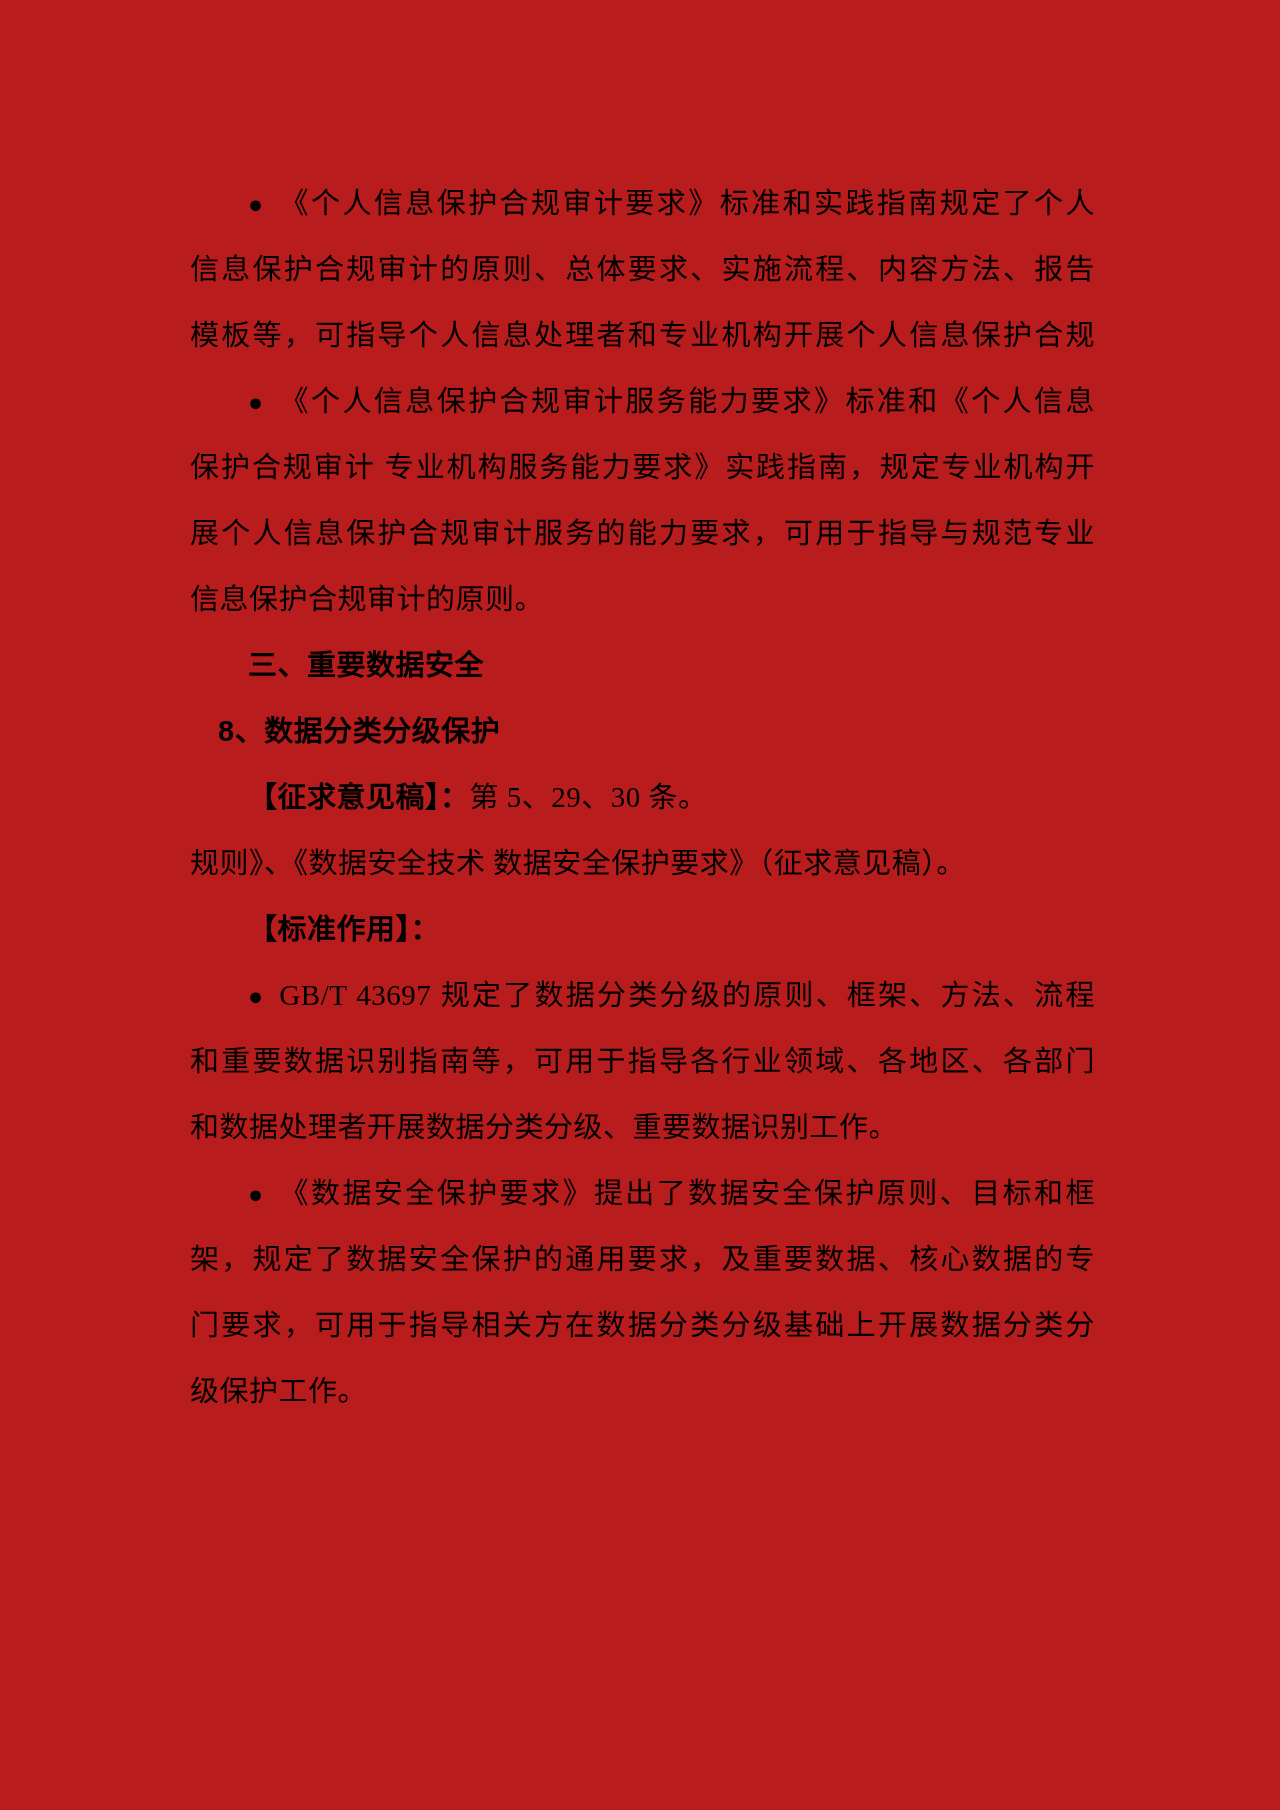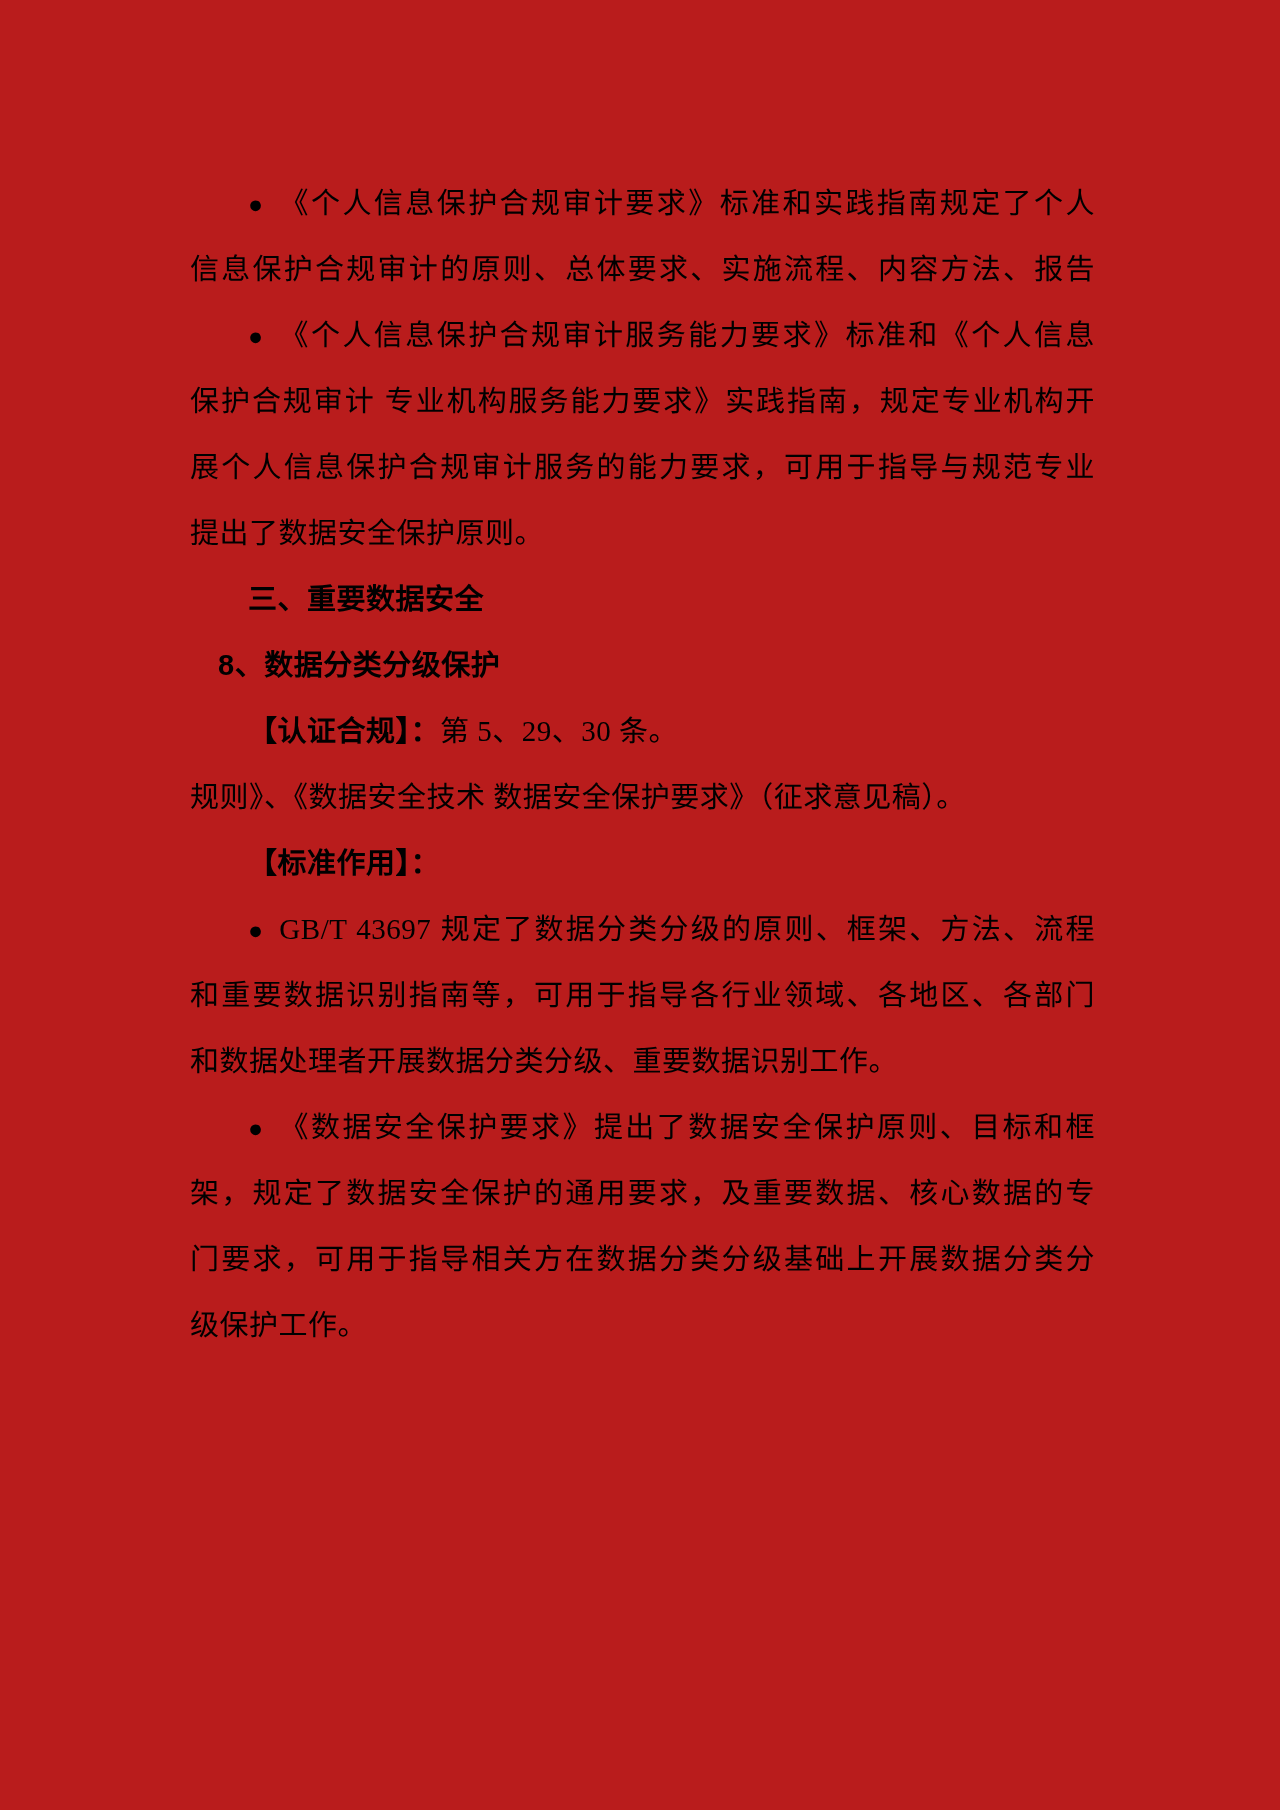--- a/index.html
+++ b/index.html
@@ -47,27 +47,28 @@
     margin-right: 14px;
   }
 </style>
 </head>
 <body>
 
 <div class="page">
   <div class="text-block">
       <div class="line justify indent-lg"><span class="run bullet">●</span><span class="run normal">《个人信息保护合规审计要求》标准和实践指南规定了个人</span></div>
       <div class="line justify"><span class="run normal">信息保护合规审计的原则、总体要求、实施流程、内容方法、报告</span></div>
+      <div class="line justify"><span class="run normal">模板等，可指导个人信息处理者和专业机构开展个人信息保护合规</span></div>
       <div class="line justify indent-lg"><span class="run bullet">●</span><span class="run normal">《个人信息保护合规审计服务能力要求》标准和《个人信息</span></div>
       <div class="line justify"><span class="run normal">保护合规审计 专业机构服务能力要求》实践指南，规定专业机构开</span></div>
       <div class="line justify"><span class="run normal">展个人信息保护合规审计服务的能力要求，可用于指导与规范专业</span></div>
-      <div class="line"><span class="run normal">提出了数据安全保护原则。</span></div>
+      <div class="line"><span class="run normal">信息保护合规审计的原则。</span></div>
       <div class="line indent-lg"><span class="run bold">三、重要数据安全</span></div>
       <div class="line indent-sm"><span class="run bold">8、数据分类分级保护</span></div>
-      <div class="line indent-lg"><span class="run bold">【认证合规】：</span><span class="run normal">第 5、29、30 条。</span></div>
+      <div class="line indent-lg"><span class="run bold">【征求意见稿】：</span><span class="run normal">第 5、29、30 条。</span></div>
       <div class="line"><span class="run normal">规则》、《数据安全技术 数据安全保护要求》（征求意见稿）。</span></div>
       <div class="line indent-lg"><span class="run bold">【标准作用】：</span></div>
       <div class="line justify indent-lg"><span class="run bullet">●</span><span class="run normal">GB/T 43697 规定了数据分类分级的原则、框架、方法、流程</span></div>
       <div class="line justify"><span class="run normal">和重要数据识别指南等，可用于指导各行业领域、各地区、各部门</span></div>
       <div class="line"><span class="run normal">和数据处理者开展数据分类分级、重要数据识别工作。</span></div>
       <div class="line justify indent-lg"><span class="run bullet">●</span><span class="run normal">《数据安全保护要求》提出了数据安全保护原则、目标和框</span></div>
       <div class="line justify"><span class="run normal">架，规定了数据安全保护的通用要求，及重要数据、核心数据的专</span></div>
       <div class="line justify"><span class="run normal">门要求，可用于指导相关方在数据分类分级基础上开展数据分类分</span></div>
       <div class="line"><span class="run normal">级保护工作。</span></div>
     </div>

